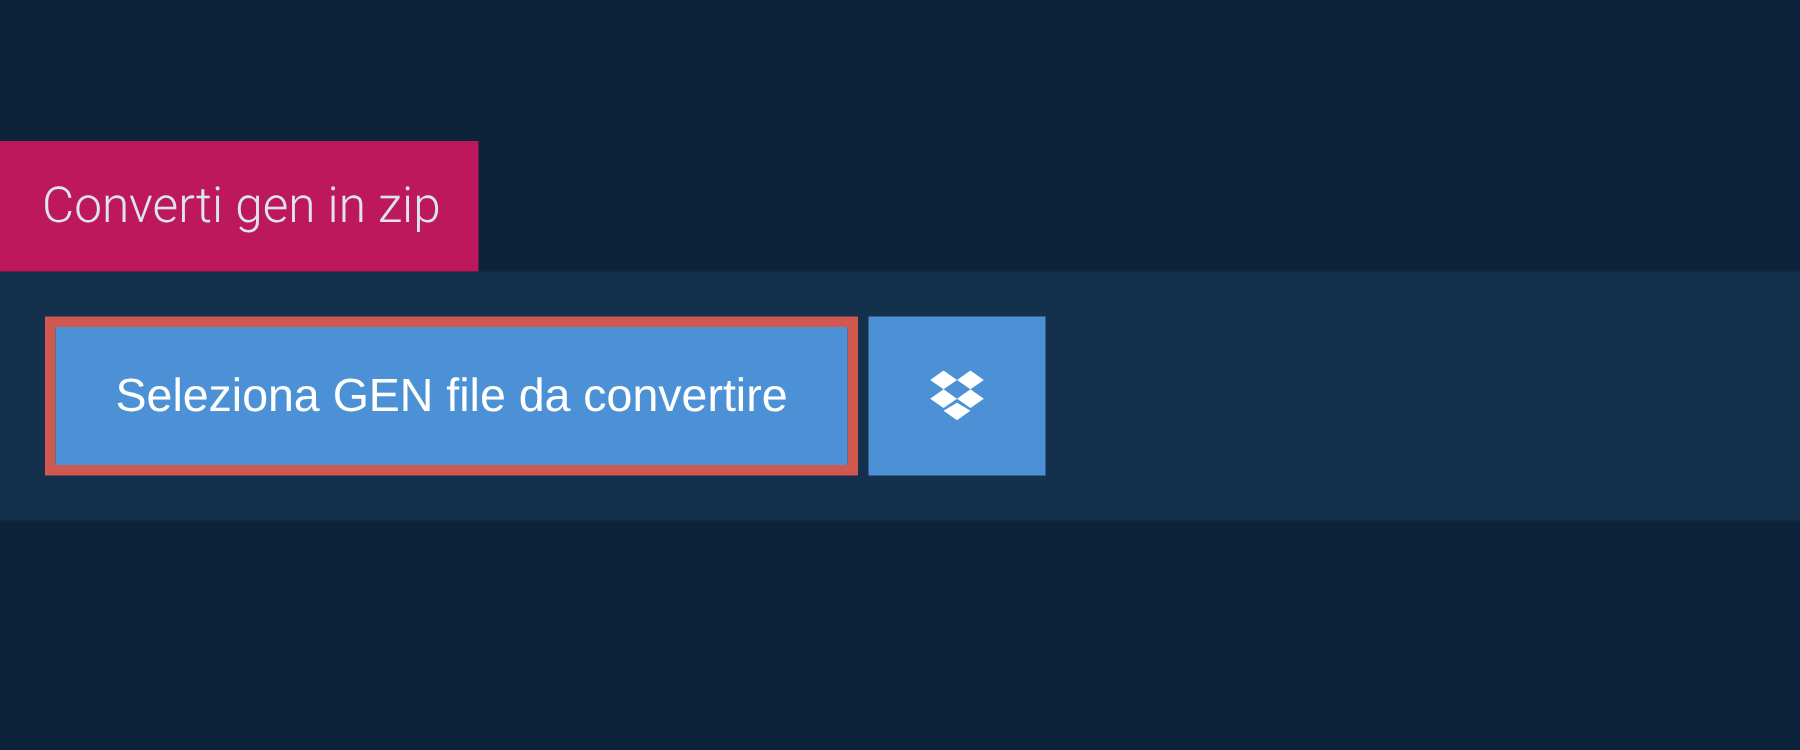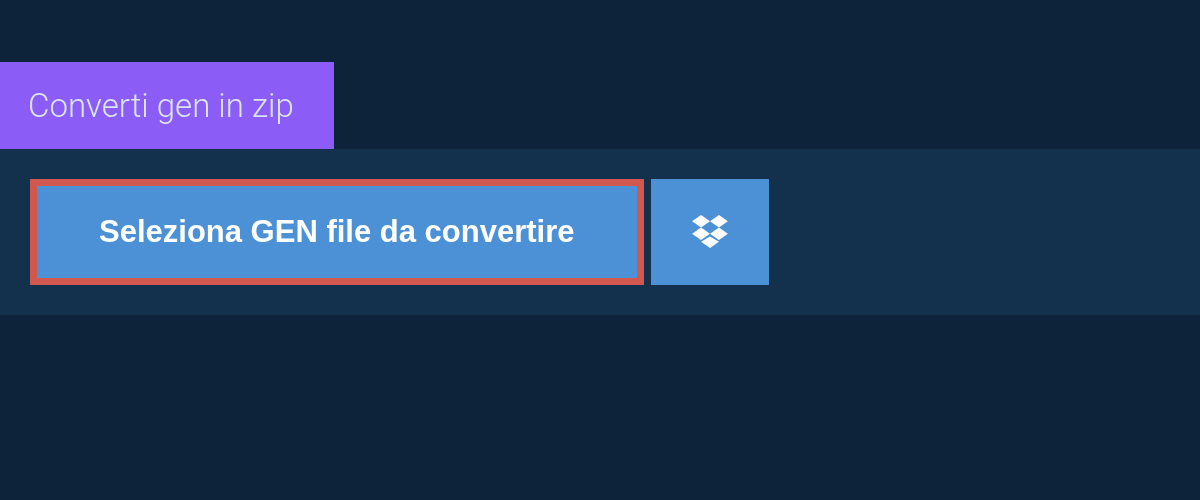--- a/index.html
+++ b/index.html
@@ -8,24 +8,24 @@
       box-sizing: border-box;
     }
     body {
       width: 1200px;
       height: 500px;
       background: #0d2339;
       font-family: -apple-system, BlinkMacSystemFont, "Segoe UI", Roboto, Helvetica, Arial, sans-serif;
       overflow: hidden;
     }
     .tab-header {
-      background: #8b5cf6;
+      background: #be185d;
       display: inline-block;
-      padding: 24px 40px 24px 28px;
-      margin-top: 62px;
+      padding: 24px 25px 24px 28px;
+      margin-top: 94px;
     }
     .tab-title {
       color: #dce5ed;
       font-size: 33px;
       font-weight: 300;
     }
     .content-panel {
       background: #13304c;
       padding: 30px 30px 30px 30px;
       display: flex;
@@ -33,22 +33,22 @@
       align-items: stretch;
     }
     .select-button-wrapper {
       border: 7px solid #d1584e;
       display: flex;
     }
     .select-button {
       background: #4c91d6;
       color: #ffffff;
       font-size: 31px;
-      font-weight: 700;
-      padding: 28px 62px;
+      font-weight: 400;
+      padding: 28px 40px;
       display: flex;
       align-items: center;
       justify-content: center;
       cursor: pointer;
       border: none;
     }
     .dropbox-button {
       background: #4c91d6;
       width: 118px;
       display: flex;

